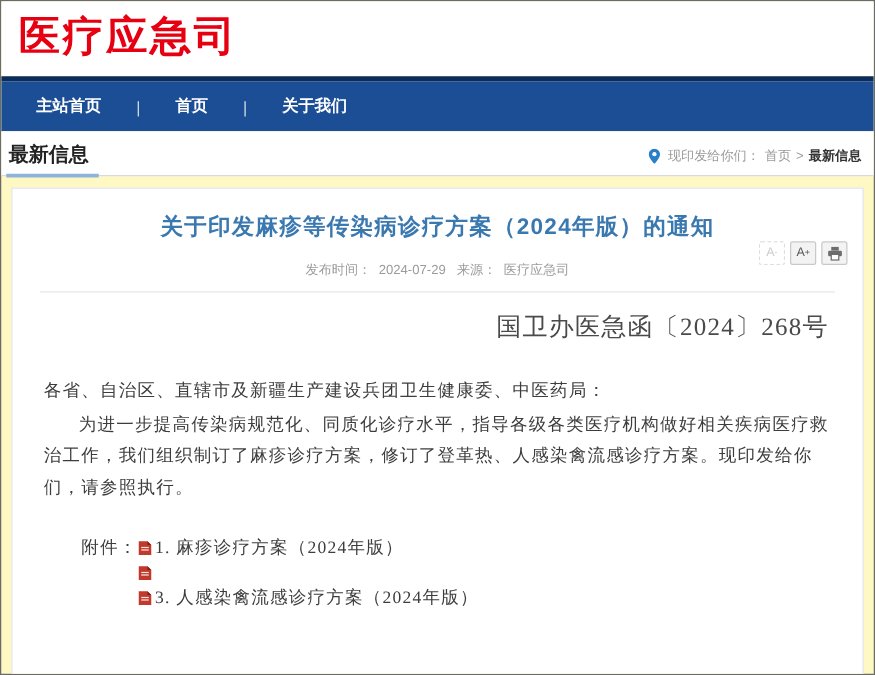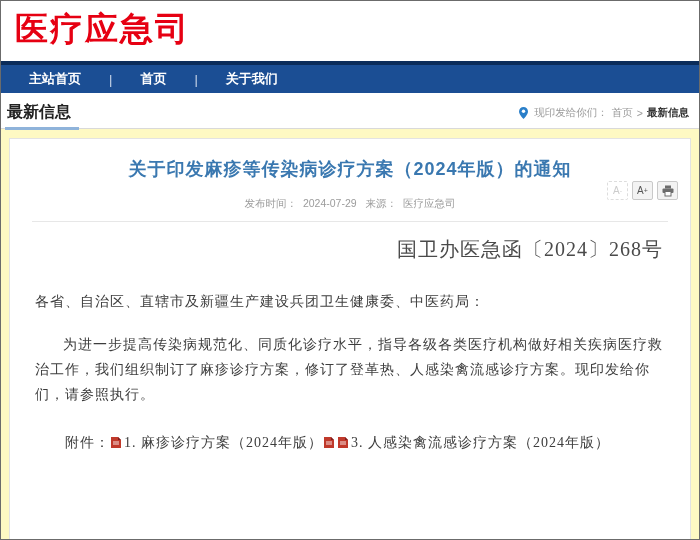--- a/index.html
+++ b/index.html
@@ -22,21 +22,21 @@
     font-weight: 900;
     letter-spacing: 2px;
     line-height: 40px;
     cursor: pointer;
     display: inline-block;
   }
 
   
   .nav-top-strip { height: 4px; background: #0b2c5a; }
   .navbar {
-    height: 28px; background: #1b4e94;
+    height: 40px; background: #1b4e94;
     display: flex; align-items: center;
     padding-left: 22px;
     color: #fff; font-size: 13px; font-weight: bold;
   }
   .nav-item { cursor: pointer; padding: 0 6px; }
   .nav-sep { margin: 0 22px; font-weight: normal; color: #cdd9ea; }
 
   
   .section-strip {
     height: 36px;
@@ -121,31 +121,31 @@
   }
   .salutation {
     margin-top: 26px;
     font-size: 14px;
     line-height: 25px;
   }
   .body-para {
     font-size: 14px;
     line-height: 25px;
     text-indent: 2em;
-    margin-top: 18px;
+    margin-top: 2px;
   }
   .attachments {
     margin-top: 22px;
     font-size: 14px;
     line-height: 27px;
     display: flex;
     padding-left: 30px;
   }
   .attach-label { white-space: nowrap; }
-  .attach-list { display: flex; flex-direction: row; }
+  .attach-list { display: flex; flex-direction: column; }
   .attach-item { display: flex; align-items: center; cursor: pointer; }
   .attach-item .doc-icon { margin-right: 2px; display: inline-flex; }
 </style>
 </head>
 <body>
 
 <div class="page">
 
   <div class="header">
     <span class="logo">医疗应急司</span>

